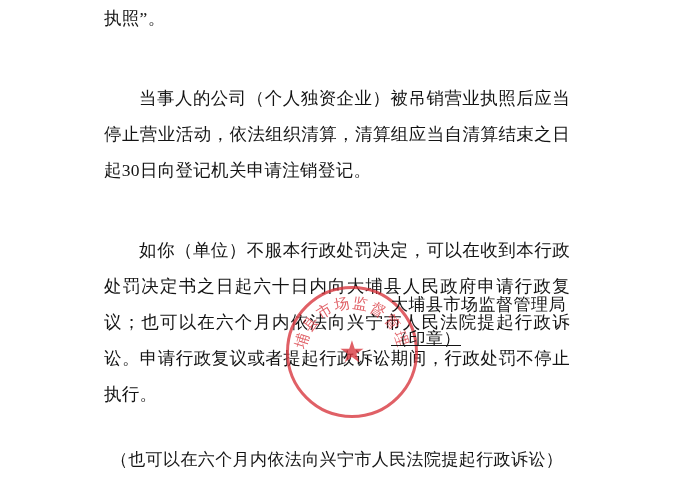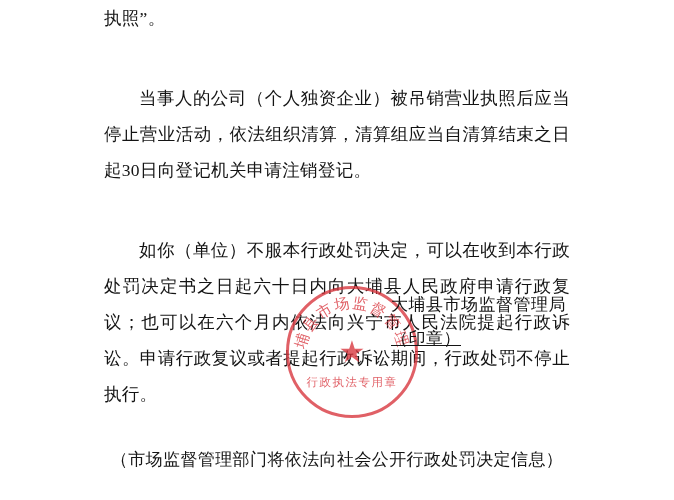--- a/index.html
+++ b/index.html
@@ -138,23 +138,22 @@
     <div class="seal-inner"></div>
     <svg class="seal-arc" viewBox="0 0 126 126">
       <defs>
         <path id="arcpath" d="M 16,66 A 47,47 0 0 1 110,66"></path>
       </defs>
       <text>
         <textPath href="#arcpath" startOffset="50%" text-anchor="middle">大埔县市场监督管理局</textPath>
       </text>
     </svg>
     <div class="seal-star">★</div>
-    <div class="seal-bottom">行政执法专用章</div>
   </div>
 
   <div class="sign-block">
     <div class="sign-line org">大埔县市场监督管理局</div>
     <div class="sign-line seal-text">（印章）</div>
   </div>
 
-  <div class="footer-note">（市场监督管理部门将依法向社会公开行政处罚决定信息）</div>
+  <div class="footer-note">（也可以在六个月内依法向兴宁市人民法院提起行政诉讼）</div>
 
 </div>
 
 </body></html>

